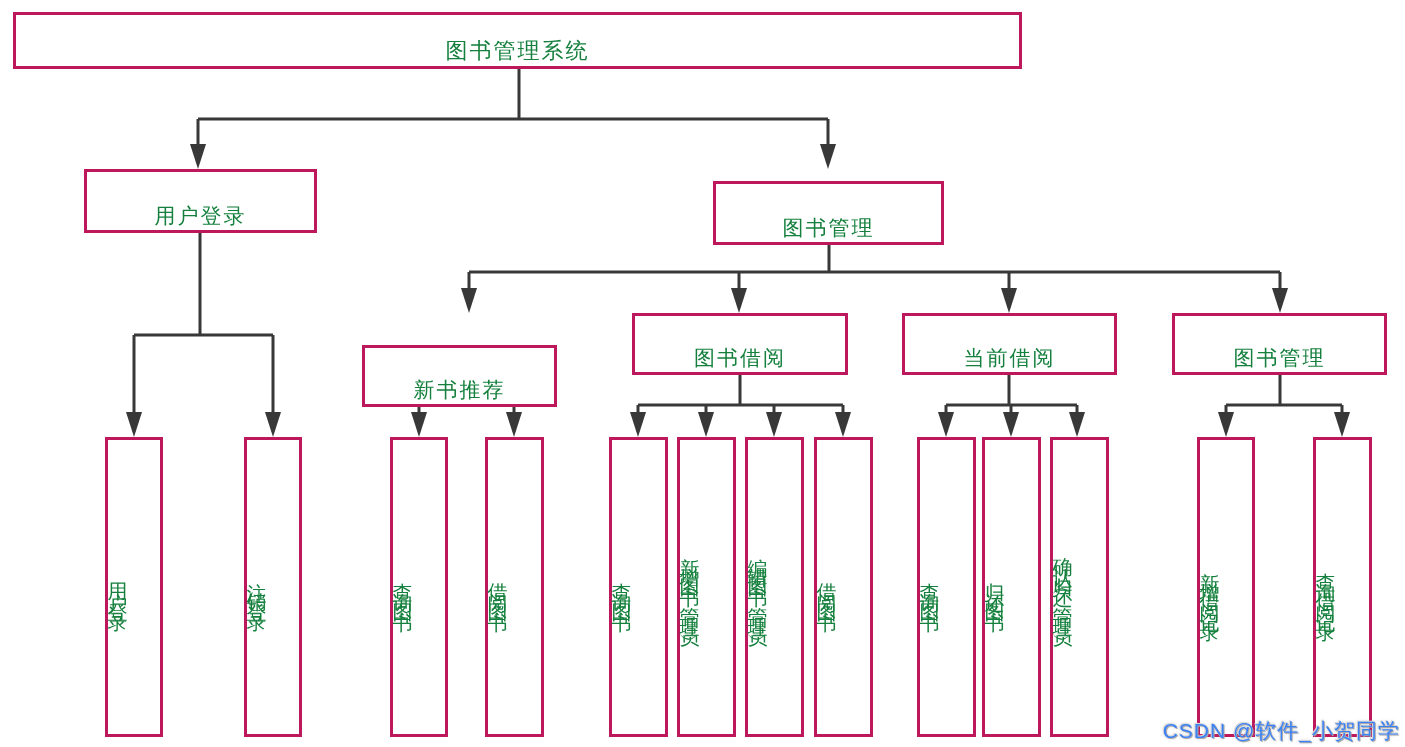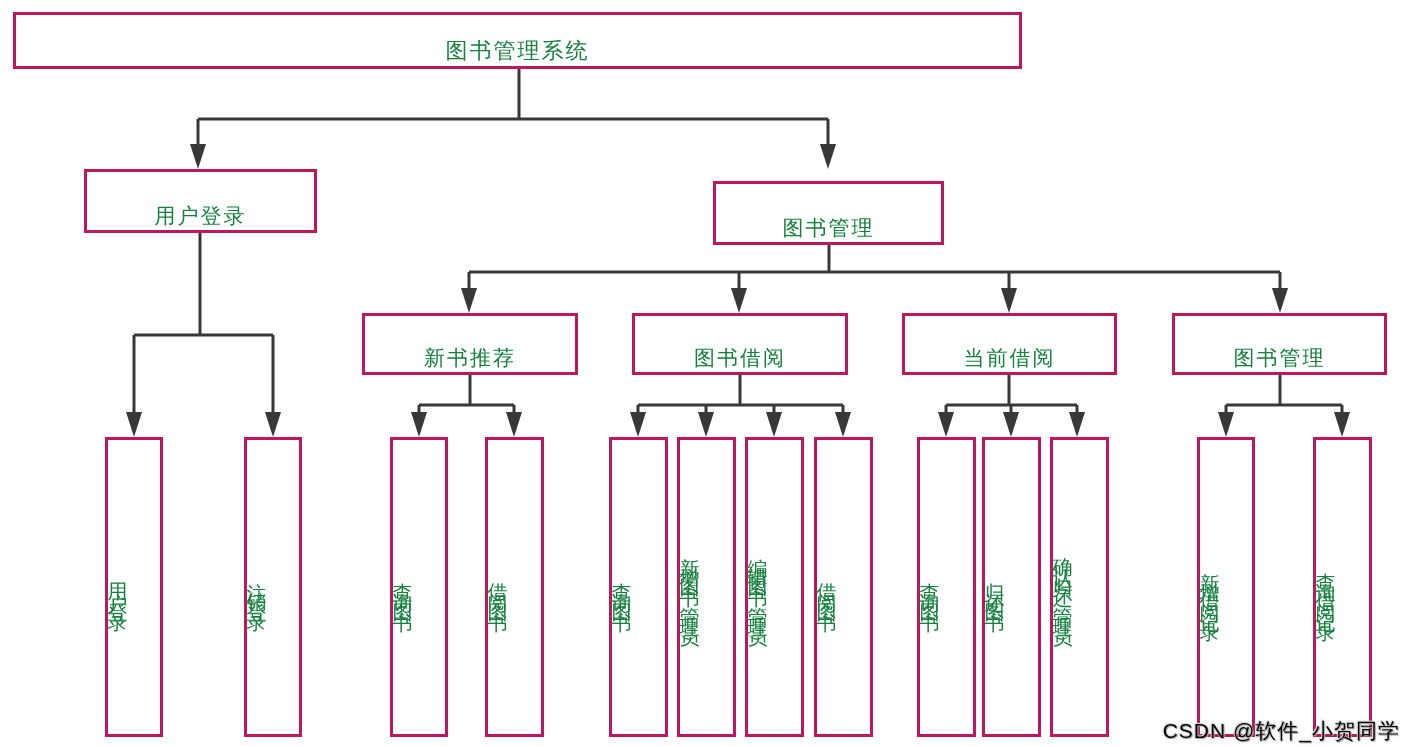--- a/index.html
+++ b/index.html
@@ -23,21 +23,21 @@
     justify-content: center;
     text-align: center;
     color: #15803d;
     z-index: 2;
   }
   #root-box { left: 13px;  top: 12px;  width: 1009px; height: 57px; font-size: 22px; letter-spacing: 2px; }
   .lvl2     { top: 169px; height: 64px; font-size: 21px; letter-spacing: 2px; }
   #l2-0 { left: 84px;  width: 233px; }
   #l2-1 { left: 713px; width: 231px; margin-top: 12px; }
   .lvl3     { top: 313px; height: 62px; font-size: 21px; letter-spacing: 2px; }
-  #l3-0 { left: 362px;  width: 216px; }
+  #l3-0 { left: 362px;  width: 195px; margin-top: 32px; }
   #l3-1 { left: 632px;  width: 216px; }
   #l3-2 { left: 902px;  width: 215px; }
   #l3-3 { left: 1172px; width: 215px; }
   .leaf {
     top: 437px; width: 58px; height: 300px;
     writing-mode: vertical-rl;
     text-orientation: mixed;
     font-size: 20px;
     letter-spacing: 10px;
     line-height: 1;
@@ -60,21 +60,21 @@
     left: 0; top: 0;
     z-index: 1;
   }
   #watermark {
     position: absolute;
     right: 5px;
     bottom: 2px;
     z-index: 3;
     font-size: 21px;
     letter-spacing: 1px;
-    color: #000000;
+    color: #3b82f6;
     text-shadow: 1px 1px 0 #aaaaaa, -1px -1px 0 #d8d8d8, 0 0 3px rgba(130,130,130,0.65);
     pointer-events: none;
   }
 </style>
 </head>
 <body>
 
 <div id="stage">
 
   <svg id="connector-svg" width="1405" height="747" viewBox="0 0 1405 747">

